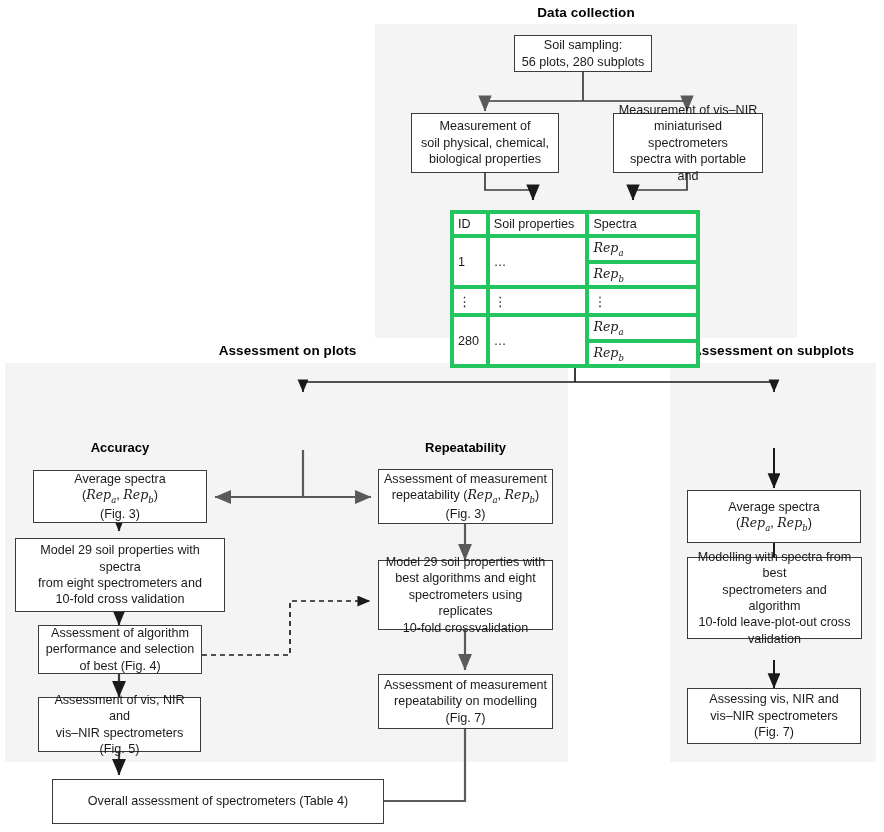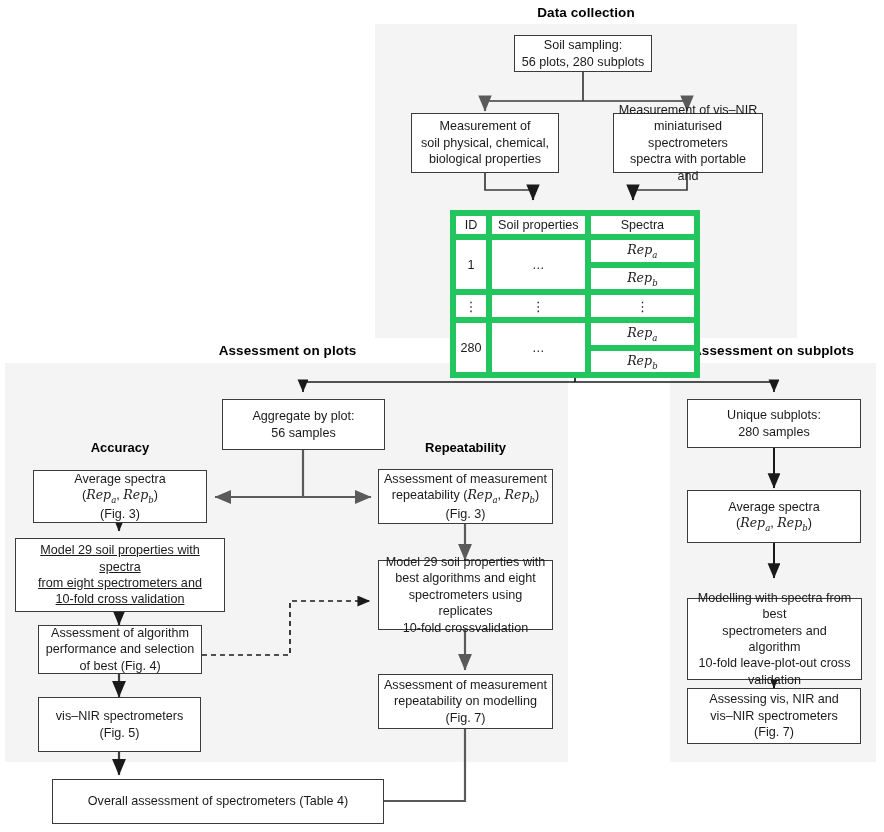--- a/index.html
+++ b/index.html
@@ -27,21 +27,21 @@
   .node .ln{display:block;}
   .rep{font-family:"DejaVu Serif", serif;font-style:italic;font-size:12.6px;}
   .rep sub{font-style:italic;font-size:8.6px;}
   svg.edges{position:absolute;left:0;top:0;width:884px;height:832px;overflow:visible;pointer-events:none;}
   
   .dtable{
     position:absolute;border-collapse:collapse;background:#fff;
     font-size:12.6px;color:#1a1a1a;
   }
   .dtable td,.dtable th{
-    border:6px solid #22c55e;text-align:center;font-weight:normal;
+    border:4px solid #22c55e;text-align:left;font-weight:normal;
     padding:2px 4px;box-sizing:border-box;margin-left:19px;
   }
   .dtable th{font-weight:normal;}
   .vdots{letter-spacing:0;font-size:13px;line-height:1;}
 </style>
 </head>
 <body>
 
 <div id="stage">
 
@@ -182,53 +182,48 @@
         </td>
       </tr>
       <tr>
         <td style="height:16px;">
           <span class="rep"><span>Rep</span><sub>b</sub></span>
         </td>
       </tr>
     </tbody>
   </table>
 
-  <div class="node" style="left:222px;top:399px;width:163px;height:51px;">
-    <span>
-      <span class="ln">Aggregate by plot:</span>
-      <span class="ln">56 samples</span>
-    </span>
-  </div>
 
   <div class="node" style="left:33px;top:470px;width:174px;height:53px;">
     <span>
       <span class="ln">Average spectra</span>
       <span class="ln">(<span class="rep"><span>Rep</span><sub>a</sub></span>,&nbsp;<span class="rep"><span>Rep</span><sub>b</sub></span>)</span>
       <span class="ln">(Fig. 3)</span>
     </span>
   </div>
 
-  <div class="node" style="left:15px;top:538px;width:210px;height:74px;text-decoration:underline;">
+  <div class="node" style="left:15px;top:538px;width:210px;height:74px;">
     <span>
       <span class="ln">Model 29 soil properties with spectra</span>
       <span class="ln">from eight spectrometers and</span>
       <span class="ln">10-fold cross validation</span>
     </span>
   </div>
 
   <div class="node" style="left:38px;top:625px;width:164px;height:49px;">
     <span>
       <span class="ln">Assessment of algorithm</span>
       <span class="ln">performance and selection</span>
       <span class="ln">of best  (Fig. 4)</span>
     </span>
   </div>
 
   <div class="node" style="left:38px;top:697px;width:163px;height:55px;">
     <span>
+      <span class="ln">Assessment of vis, NIR and</span>
       <span class="ln">vis–NIR spectrometers</span>
       <span class="ln">(Fig. 5)</span>
     </span>
   </div>
 
   <div class="node" style="left:378px;top:469px;width:175px;height:55px;">
     <span>
       <span class="ln">Assessment of measurement</span>
       <span class="ln"><span></span>repeatability (<span class="rep"><span>Rep</span><sub>a</sub></span>,&nbsp;<span class="rep"><span>Rep</span><sub>b</sub></span>)</span>
       <span class="ln">(Fig. 3)</span>
@@ -245,35 +240,29 @@
   </div>
 
   <div class="node" style="left:378px;top:674px;width:175px;height:55px;">
     <span>
       <span class="ln">Assessment of measurement</span>
       <span class="ln">repeatability on modelling</span>
       <span class="ln">(Fig. 7)</span>
     </span>
   </div>
 
-  <div class="node" style="left:687px;top:399px;width:174px;height:49px;">
-    <span>
-      <span class="ln">Unique subplots:</span>
-      <span class="ln">280 samples</span>
-    </span>
-  </div>
 
   <div class="node" style="left:687px;top:490px;width:174px;height:53px;">
     <span>
       <span class="ln">Average spectra</span>
       <span class="ln">(<span class="rep"><span>Rep</span><sub>a</sub></span>,&nbsp;<span class="rep"><span>Rep</span><sub>b</sub></span>)</span>
     </span>
   </div>
 
-  <div class="node" style="left:687px;top:598px;width:175px;height:82px;">
+  <div class="node" style="left:687px;top:557px;width:175px;height:82px;">
     <span>
       <span class="ln">Modelling with spectra from best</span>
       <span class="ln">spectrometers and</span>
       <span class="ln">algorithm</span>
       <span class="ln">10-fold leave-plot-out cross</span>
       <span class="ln">validation</span>
     </span>
   </div>
 
   <div class="node" style="left:687px;top:688px;width:174px;height:56px;">

